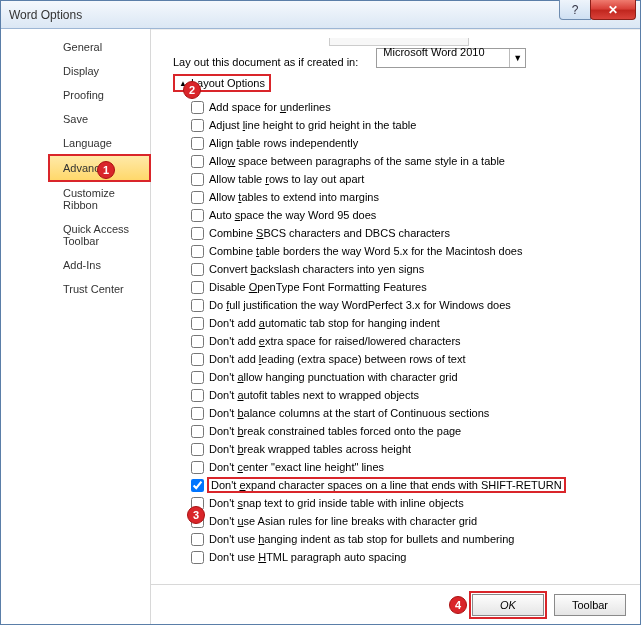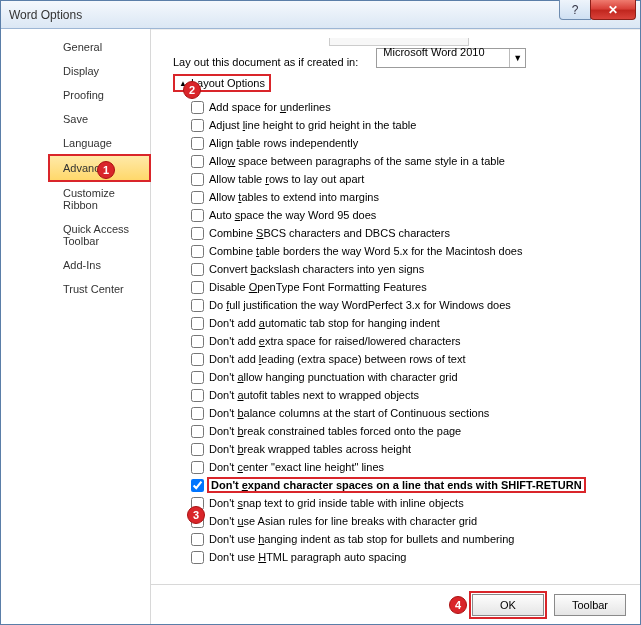--- a/index.html
+++ b/index.html
@@ -64,34 +64,34 @@
   }
   .section-head {
     display:inline-flex; align-items:center; gap:4px; font-size:11px;
     border:2px solid #d9252a; padding:1px 4px; margin-left:0px; position:relative;
   }
   .section-head .tri { font-size:8px; }
   .optionlist { margin: 6px 0 0 26px; }
   .optrow { display:flex; align-items:center; height:18px; gap:5px; position:relative; }
   .optrow input[type=checkbox]{ width:13px; height:13px; margin:0; }
   .optrow.hl .label-wrap {
-    outline:2px solid #d9252a; outline-offset:0px; padding:0 2px;font-weight:bold;
+    outline:2px solid #d9252a; outline-offset:0px; padding:0 2px;
   }
   .label-wrap { white-space:nowrap; }
   .u { text-decoration: underline; }
   .footer {
     height: 40px; border-top:1px solid #d8d8d8;
     display:flex; align-items:center; justify-content:flex-end; gap:10px; padding:0 14px;
   }
   .btn {
     min-width:72px; height:22px; border:1px solid #8a8a8a;
     background:linear-gradient(#fdfdfd,#e5e5e5);
     display:flex; align-items:center; justify-content:center; cursor:pointer;
   }
-  .btn.ok { outline:2px solid #d9252a; outline-offset:1px; }
+  .btn.ok { outline:2px solid #d9252a; outline-offset:1px;font-style:italic; }
   .numbub {
     position:absolute; width:18px; height:18px; border-radius:50%;
     background:#d9252a; color:#fff; font-weight:bold; font-size:11px;
     display:flex; align-items:center; justify-content:center;
     border:1px solid #a11; z-index:5;
   }
   .nb1 { top:160px; left:96px; }
   .nb2 { top:80px; left:182px; }
   .nb3 { top:505px; left:186px; }
   .nb4 { top:595px; left:448px; }

